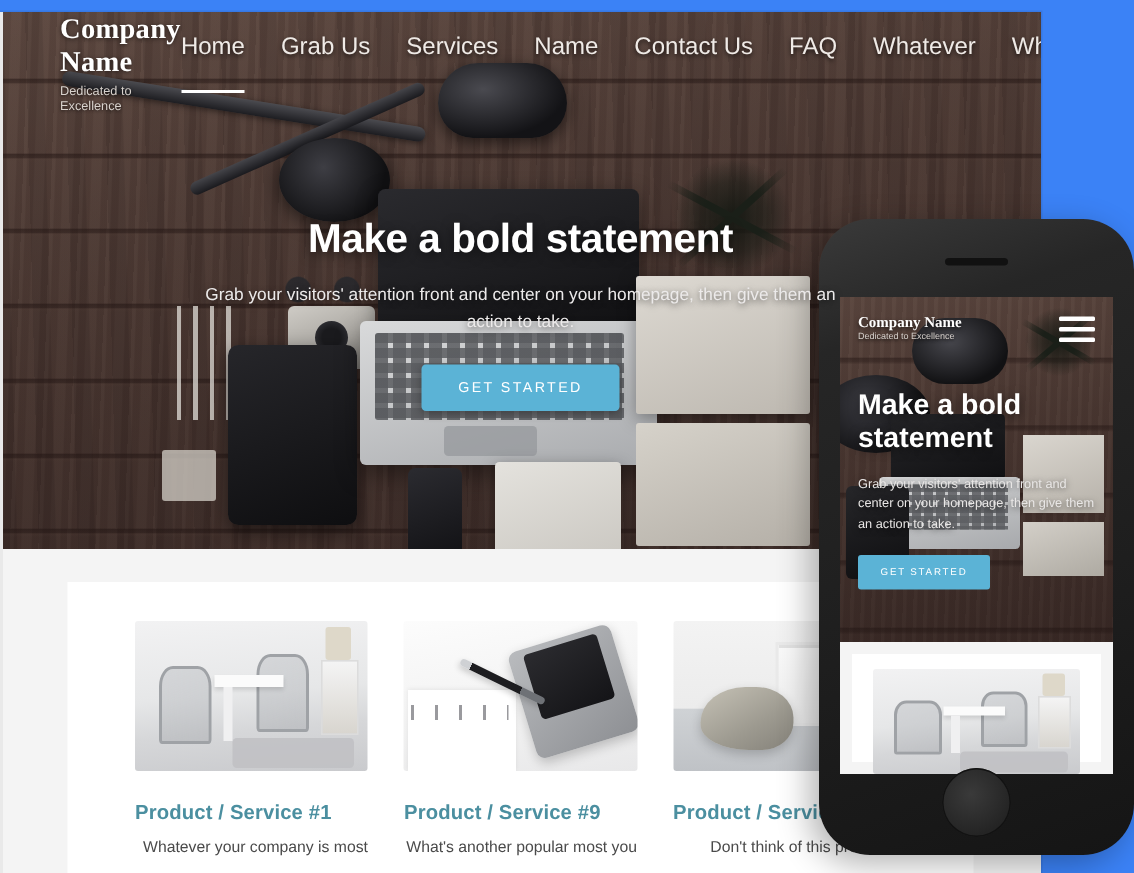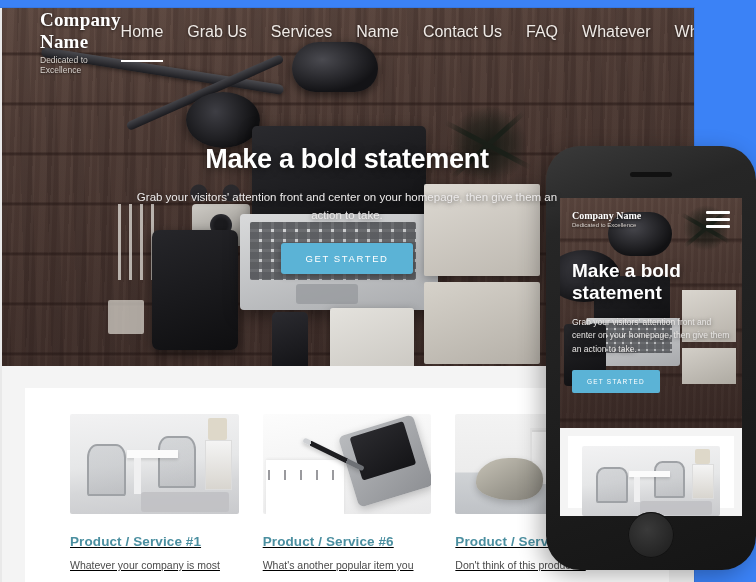--- a/index.html
+++ b/index.html
@@ -188,30 +188,30 @@
   }
   .cta {
     display: inline-block; margin-top: 18px;
     background: #5bb3d6; color: #fff; font-size: 9.5px;
     letter-spacing: 1.6px; padding: 10px 24px; border: 0;
     border-radius: 3px; cursor: pointer;
     box-shadow: 0 2px 6px rgba(0,0,0,.3);
   }
 
   
-  .content-band { background: #f4f4f4; padding: 22px 25px 0; height: 216px; text-decoration: underline; }
+  .content-band { background: #f4f4f4; padding: 22px 45px 0; height: 216px; }
   .content-card { background: #fff; height: 100%; padding: 26px 45px 0; }
   .cards { display: flex; gap: 24px; }
   .card { flex: 1; min-width: 0; }
   .card-img { width: 100%; height: 100px; border-radius: 2px; overflow: hidden; position: relative; }
   .card-title {
     margin-top: 20px; font-size: 13.5px; font-weight: bold; color: #4b8fa0;
     letter-spacing: .1px; white-space: nowrap;
   }
-  .card-text { margin-top: 9px; font-size: 10.5px; line-height: 1.5; color: #4a4a4a; }
+  .card-text { margin-top: 9px; font-size: 10.5px; line-height: 1.5; color: #4a4a4a; text-align: right; }
 
   
   .img-chairs {
     background: linear-gradient(175deg,#f2f2f3 0%,#e6e7e8 48%,#d6d7d9 70%,#c9cacd 100%);
   }
   .img-chairs .tbl {
     position:absolute; left: 34%; top: 36%; width: 30%; height: 8%;
     background: #fbfbfb; box-shadow: 0 2px 3px rgba(0,0,0,.12);
   }
   .img-chairs .tbl-leg {
@@ -477,22 +477,22 @@
             <div class="card-text">Whatever your company is most</div>
           </div>
 
           <div class="card">
             <div class="card-img img-pen">
               <div class="pad"></div>
               <div class="rings"></div>
               <div class="tab"></div>
               <div class="pen"></div>
             </div>
-            <div class="card-title">Product / Service #6</div>
-            <div class="card-text">What's another popular item you</div>
+            <div class="card-title">Product / Service #9</div>
+            <div class="card-text">What's another popular most you</div>
           </div>
 
           <div class="card">
             <div class="card-img img-stone">
               <div class="shelf"></div>
               <div class="vase"></div>
               <div class="pot"></div>
               <div class="rock"></div>
             </div>
             <div class="card-title">Product / Service #3</div>

